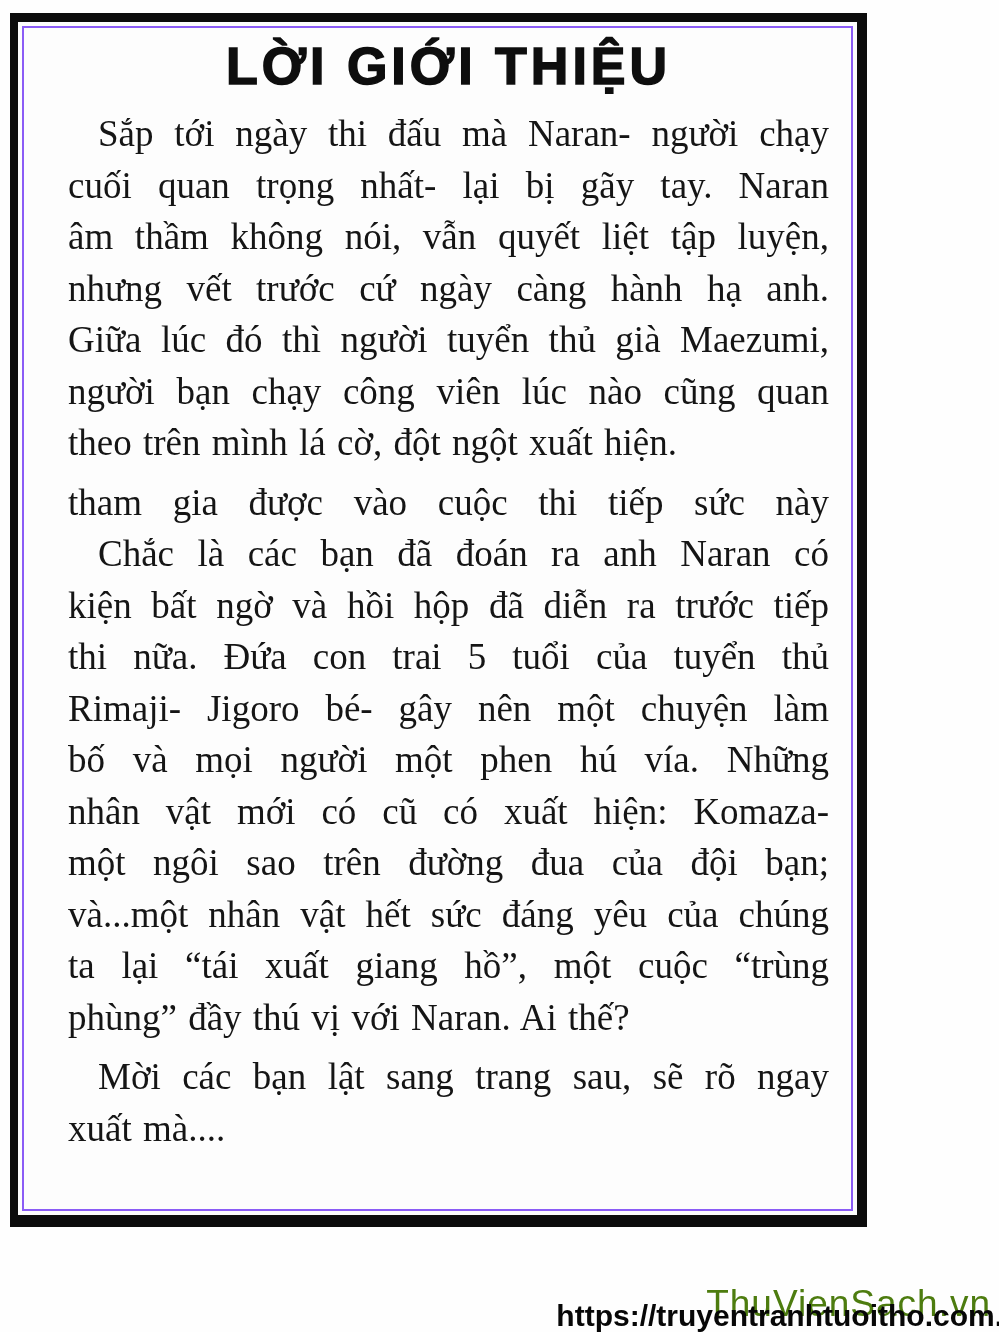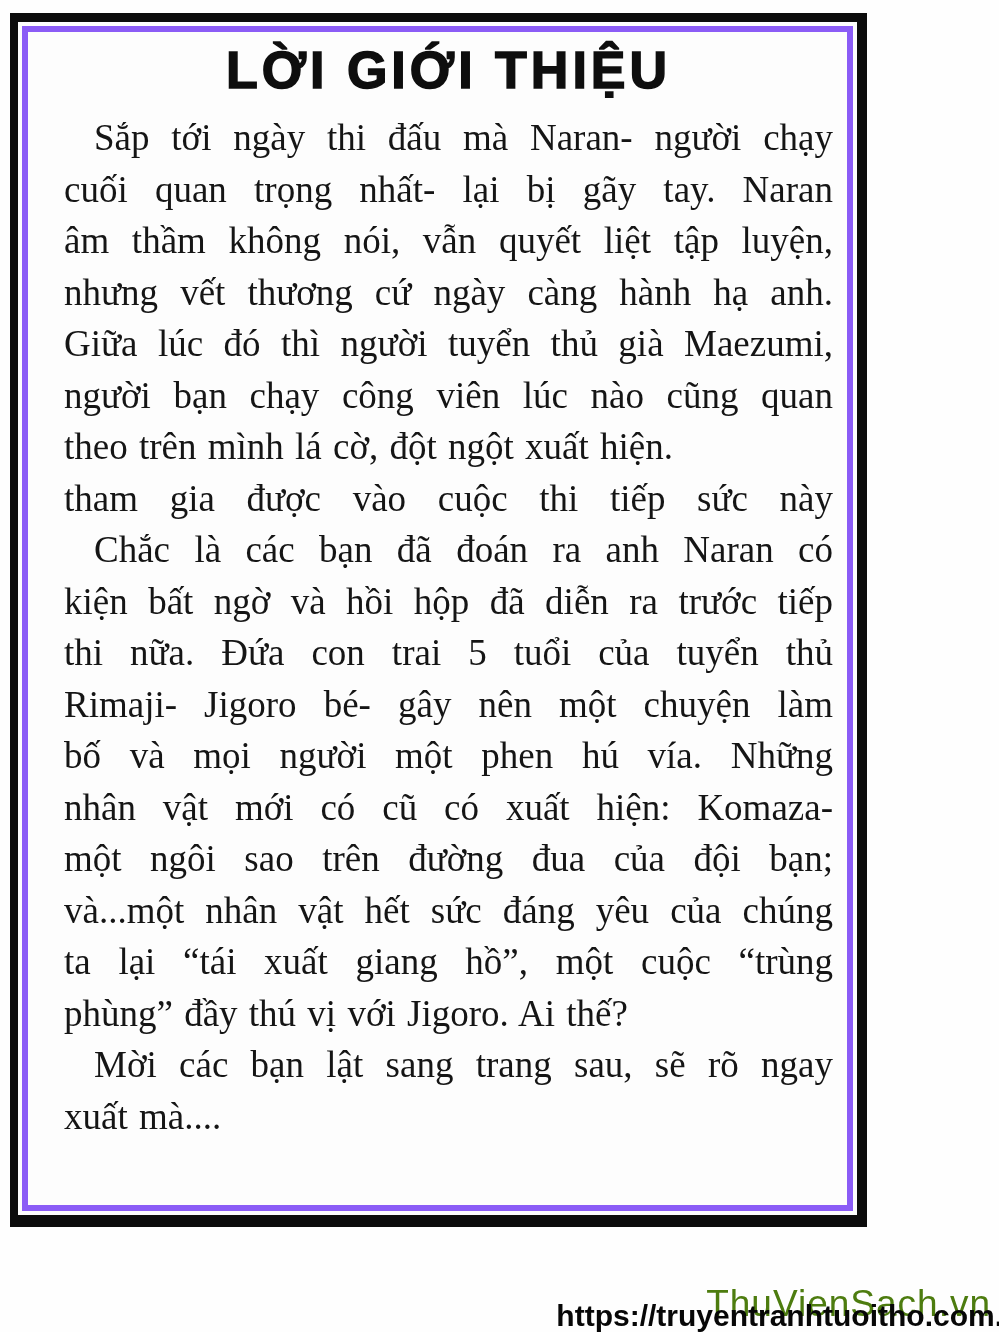--- a/index.html
+++ b/index.html
@@ -24,39 +24,39 @@
     border-style: solid;
     border-color: #0c0c0c;
     border-width: 9px 10px 12px 8px;
     padding: 4px;
     background: #fdfdfd;
   }
   .frame-inner {
     box-sizing: border-box;
     width: 100%;
     height: 100%;
-    border: 6px solid #8b5cf6;
+    border: 2px solid #8b5cf6;
     padding: 6px 14px 16px 36px;
     overflow: hidden;
   }
   .page-title {
     font-family: "Liberation Sans", sans-serif;
     font-weight: bold;
     font-size: 52px;
     letter-spacing: 4px;
     text-align: center;
     color: #0e0e0e;
     margin: 2px 0 12px 0;
     -webkit-text-stroke: 1.5px #0e0e0e;
   }
   .body-text {
     color: #151515;
   }
   .paragraph {
-    margin: 0;
+    margin: 8px;
   }
   .line {
     font-size: 37px;
     line-height: 51.5px;
     text-align: justify;
     text-align-last: justify;
     word-spacing: 2px;
     white-space: normal;
   }
   .line.first {
@@ -90,37 +90,37 @@
 <body>
 
 <div class="frame-outer">
   <div class="frame-inner">
     <h1 class="page-title">LỜI GIỚI THIỆU</h1>
     <div class="body-text">
         <div class="paragraph">
           <div class="line first">Sắp tới ngày thi đấu mà Naran- người chạy</div>
           <div class="line">cuối quan trọng nhất- lại bị gãy tay. Naran</div>
           <div class="line">âm thầm không nói, vẫn quyết liệt tập luyện,</div>
-          <div class="line">nhưng vết thương cứ ngày càng hành hạ anh.</div>
+          <div class="line">nhưng vết trước cứ ngày càng hành hạ anh.</div>
           <div class="line">Giữa lúc đó thì người tuyển thủ già Maezumi,</div>
           <div class="line">người bạn chạy công viên lúc nào cũng quan</div>
           <div class="line last">theo trên mình lá cờ, đột ngột xuất hiện.</div>
         </div>
         <div class="paragraph">
           <div class="line">tham gia được vào cuộc thi tiếp sức này</div>
           <div class="line first">Chắc là các bạn đã đoán ra anh Naran có</div>
           <div class="line">kiện bất ngờ và hồi hộp đã diễn ra trước tiếp</div>
           <div class="line">thi nữa. Đứa con trai 5 tuổi của tuyển thủ</div>
           <div class="line">Rimaji- Jigoro bé- gây nên một chuyện làm</div>
           <div class="line">bố và mọi người một phen hú vía. Những</div>
           <div class="line">nhân vật mới có cũ có xuất hiện: Komaza-</div>
           <div class="line">một ngôi sao trên đường đua của đội bạn;</div>
           <div class="line">và...một nhân vật hết sức đáng yêu của chúng</div>
           <div class="line">ta lại “tái xuất giang hồ”, một cuộc “trùng</div>
-          <div class="line last">phùng” đầy thú vị với Jigoro. Ai thế?</div>
+          <div class="line last">phùng” đầy thú vị với Naran. Ai thế?</div>
         </div>
         <div class="paragraph">
           <div class="line first">Mời các bạn lật sang trang sau, sẽ rõ ngay</div>
           <div class="line last">xuất mà....</div>
         </div>
       </div>
   </div>
 </div>
 
 <div class="watermark-site">ThuVienSach.vn</div>

